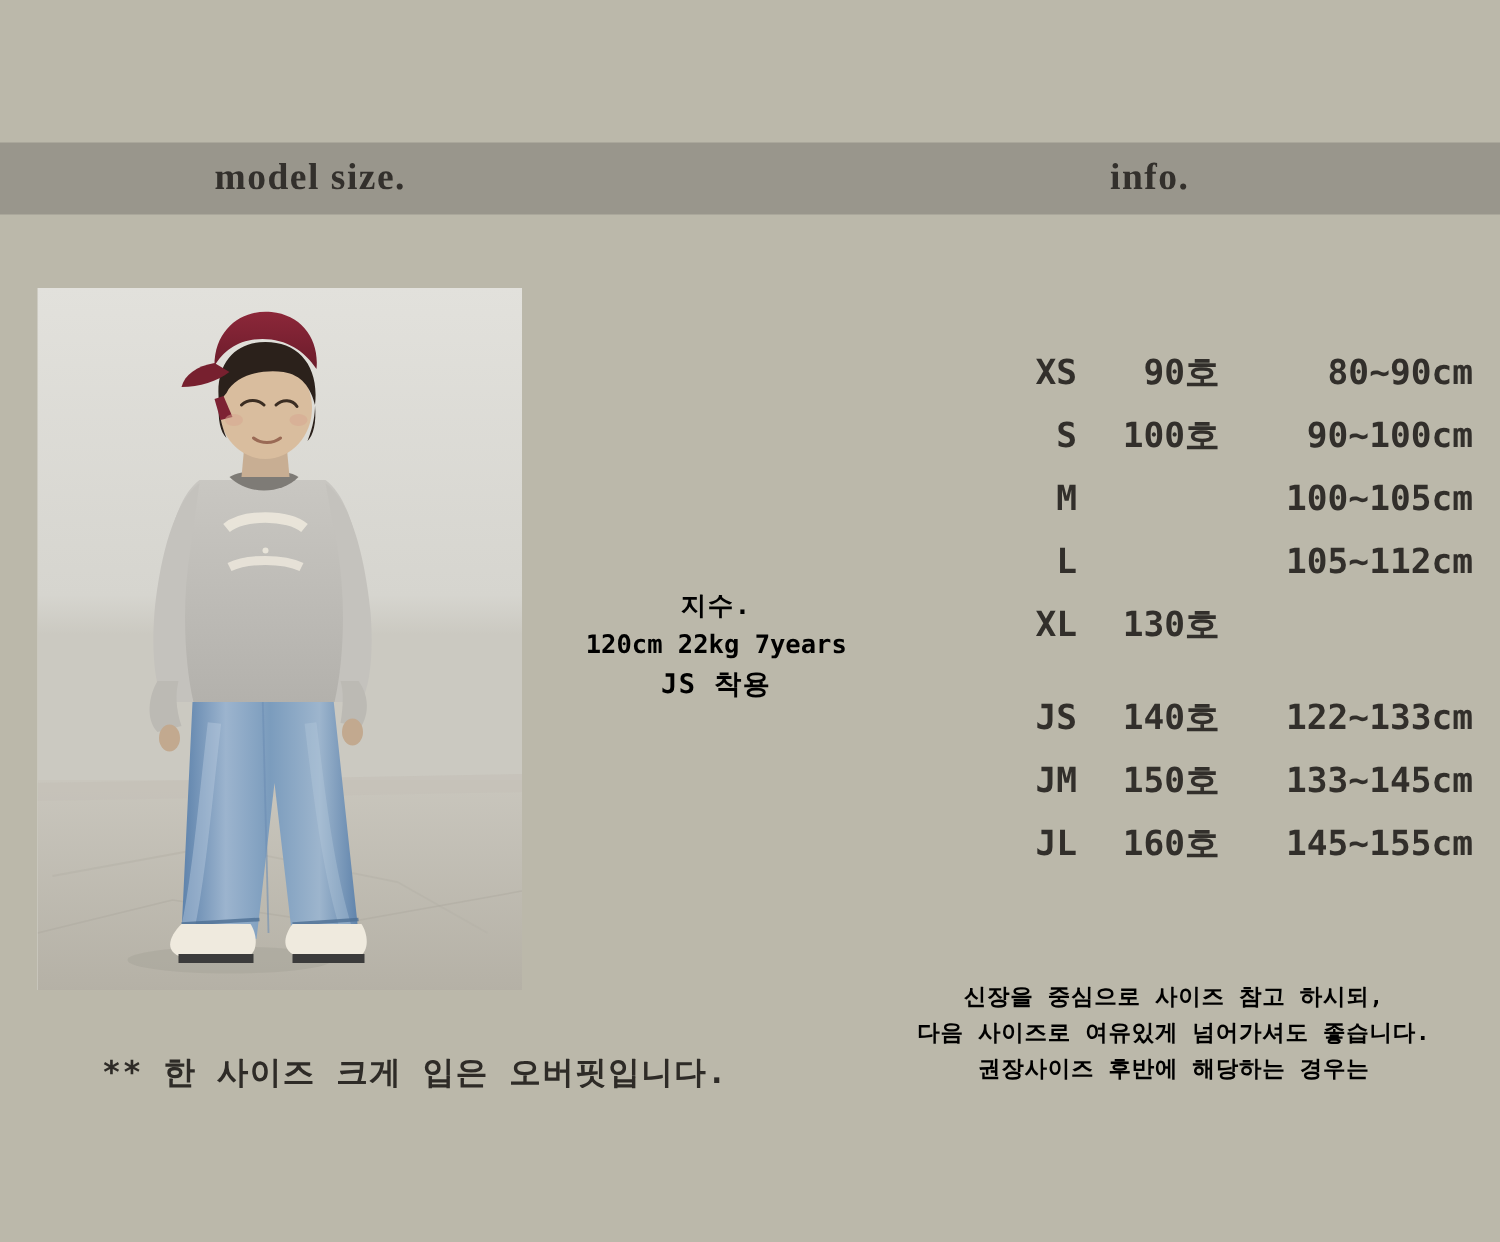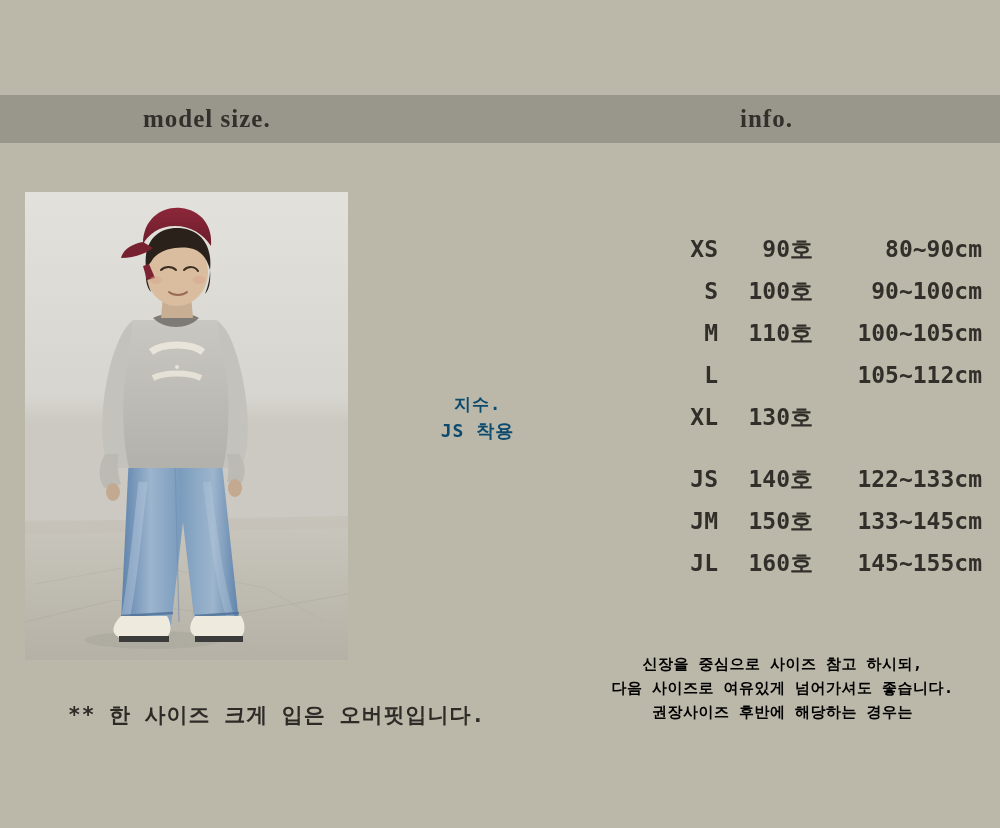--- a/index.html
+++ b/index.html
@@ -30,21 +30,21 @@
   
   .photo{
     position:absolute;left:25px;top:192px;width:323px;height:468px;
     overflow:hidden;background:#d9d8d2;
   }
   .photo svg{display:block;width:323px;height:468px;}
 
   
   .model-caption{
     position:absolute;left:365px;top:392px;width:225px;
-    text-align:center;color:#0c4a6e;
+    text-align:center;color:#000000;
     font-family:"DejaVu Sans Mono","Liberation Mono",monospace;
     font-weight:700;
   }
   .model-caption .line1{font-size:17px;line-height:25px;letter-spacing:1px;}
   .model-caption .line2{font-size:17px;line-height:26px;letter-spacing:0px;}
   .model-caption .line3{font-size:18px;line-height:28px;letter-spacing:1px;}
 
   
   .size-table{
     position:absolute;left:650px;top:228px;width:330px;
@@ -170,38 +170,38 @@
       <path d="M136 78 C140 74 147 74 151 78" stroke="#3b2d22" stroke-width="2" fill="none" stroke-linecap="round"></path>
       <path d="M159 78 C163 74 170 74 173 79" stroke="#3b2d22" stroke-width="2" fill="none" stroke-linecap="round"></path>
       <path d="M144 100 C149 104 157 104 162 100" stroke="#9a6a55" stroke-width="2" fill="none" stroke-linecap="round"></path>
       <ellipse cx="131" cy="88" rx="6" ry="4" fill="#d8a58f" opacity="0.5"></ellipse>
       <ellipse cx="174" cy="88" rx="6" ry="4" fill="#d8a58f" opacity="0.5"></ellipse>
     </svg>
   </div>
 
   <div class="model-caption">
     <div class="line1">지수.</div>
+    <div class="line2">120cm 22kg 7years</div>
     <div class="line3">JS 착용</div>
   </div>
 
   <div class="size-table">
 
     <div class="size-row">
       <span class="c-code">XS</span>
       <span class="c-ho">90호</span>
       <span class="c-range">80~90cm</span>
     </div>
     <div class="size-row">
       <span class="c-code">S</span>
       <span class="c-ho">100호</span>
       <span class="c-range">90~100cm</span>
     </div>
     <div class="size-row">
       <span class="c-code">M</span>
-      <span class="c-ho">110호</span>
       <span class="c-range">100~105cm</span>
     </div>
     <div class="size-row">
       <span class="c-code">L</span>
       <span class="c-range">105~112cm</span>
     </div>
     <div class="size-row">
       <span class="c-code">XL</span>
       <span class="c-ho">130호</span>
     </div>

